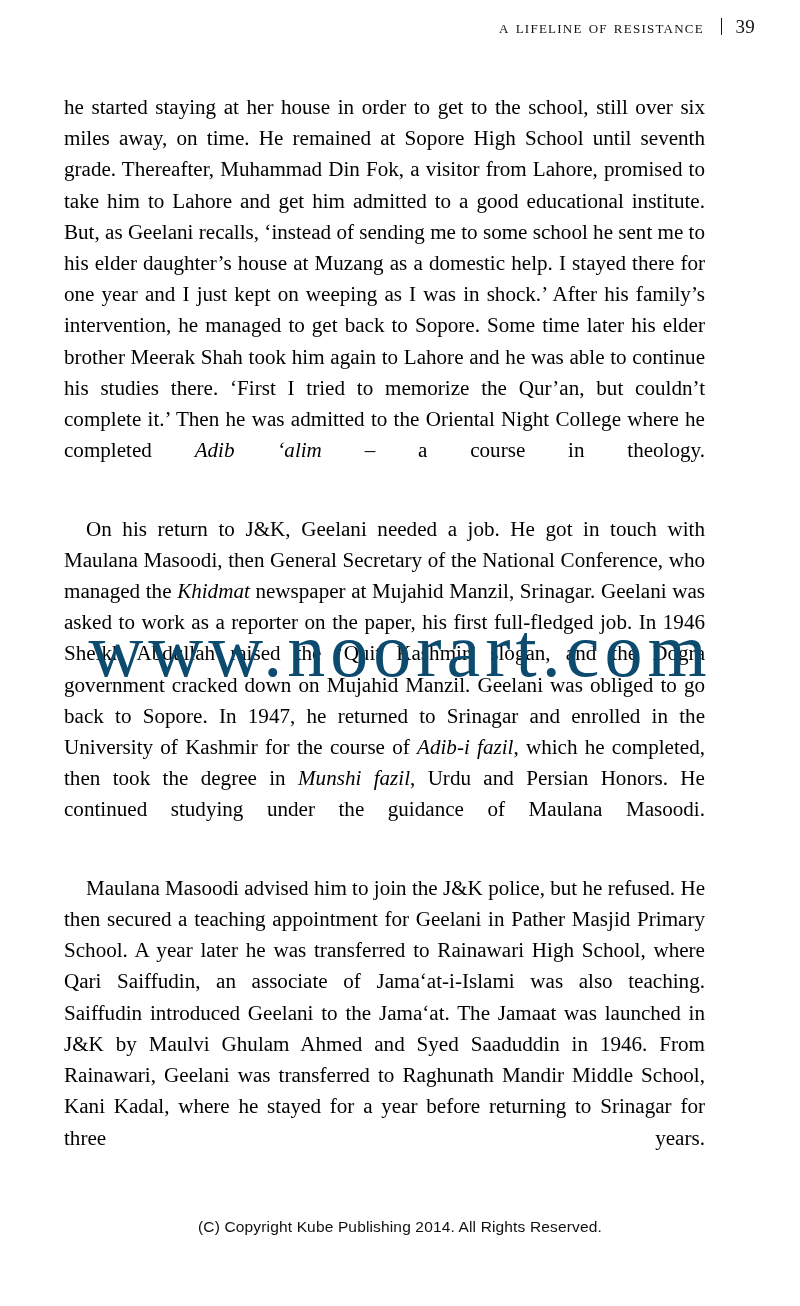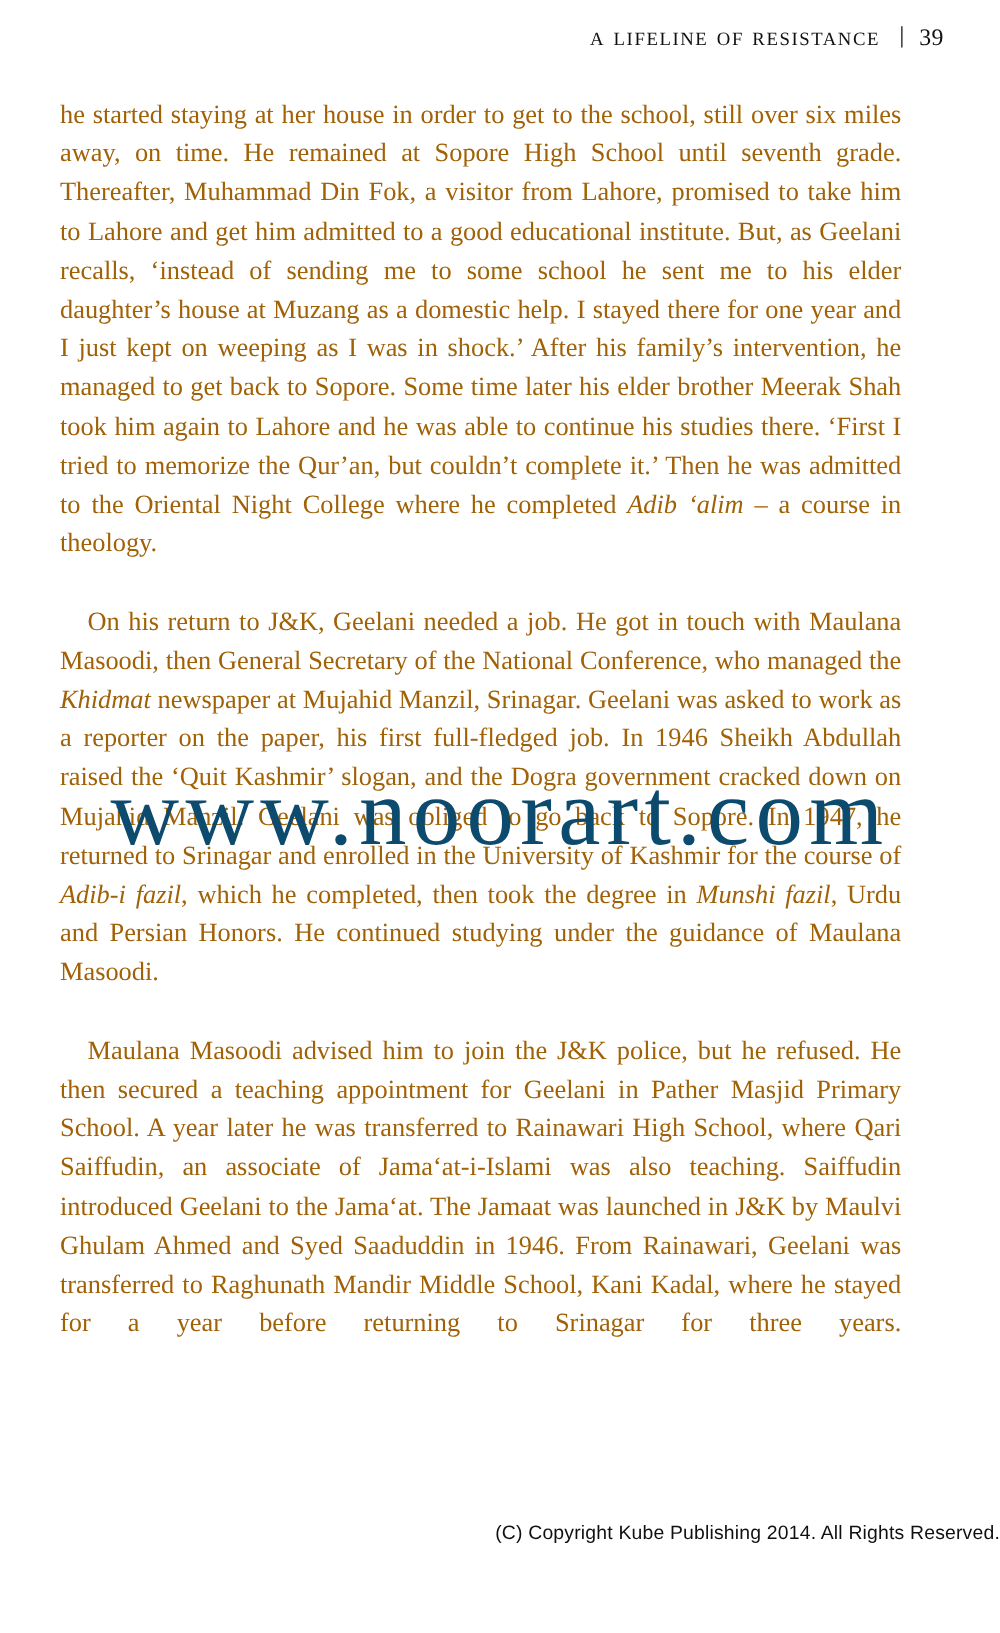--- a/index.html
+++ b/index.html
@@ -26,21 +26,21 @@
     right: 45px;
     height: 26px;
     display: flex;
     justify-content: flex-end;
     align-items: baseline;
     white-space: nowrap;
   }
 
   .running-head-title {
     font-family: "Liberation Serif", "DejaVu Serif", serif;
-    font-size: 22px;
+    font-size: 19px;
     letter-spacing: 1.25px;
     font-variant: small-caps;
     text-transform: lowercase;
     color: #111111;
     margin-left: 12px;
   }
 
   .running-head-rule {
     display: inline-block;
     width: 1.4px;
@@ -59,28 +59,28 @@
 
   
   .text-block {
     position: absolute;
     top: 76px;
     left: 48px;
     width: 673px;
   }
 
   .text-block p {
-    margin: 0;
+    margin: 16px;
     font-size: 21.1px;
     line-height: 31.2px;
     text-align: justify;
     text-justify: inter-word;
     hyphens: manual;
     -webkit-hyphens: manual;
-    color: #a16207;
+    color: #000000;
   }
 
   .text-block p.indent {
     text-indent: 22px;
   }
 
   .text-block p:last-child {
     text-align: justify;
   }
 
@@ -117,21 +117,21 @@
     white-space: nowrap;
     line-height: 1;
   }
 
   
   .footer {
     position: absolute;
     left: 0;
     right: 0;
     top: 1218px;
-    text-align: right;
+    text-align: center;
   }
 
   .footer span {
     font-family: "Liberation Sans", "DejaVu Sans", sans-serif;
     font-size: 15.5px;
     color: #101010;
     letter-spacing: 0.15px;
   }
 </style>
 </head>

